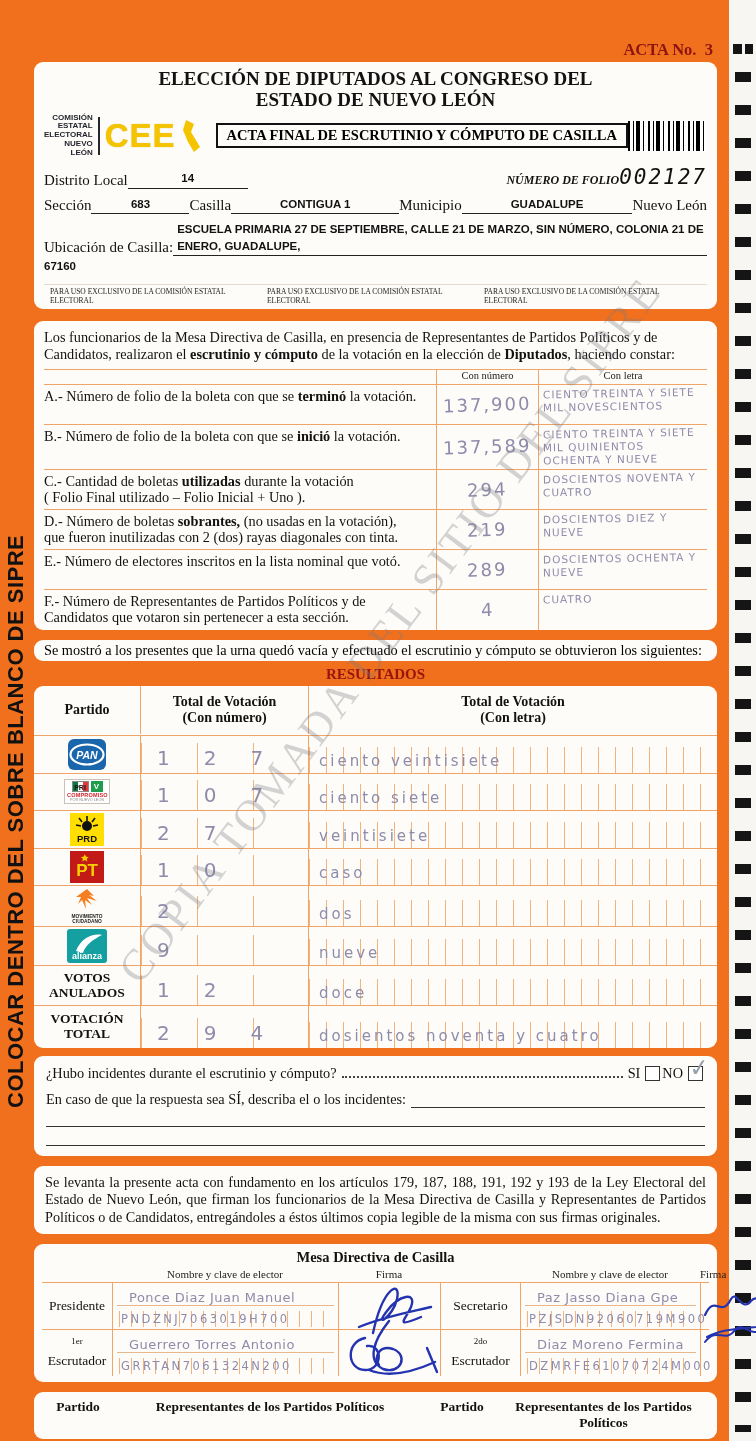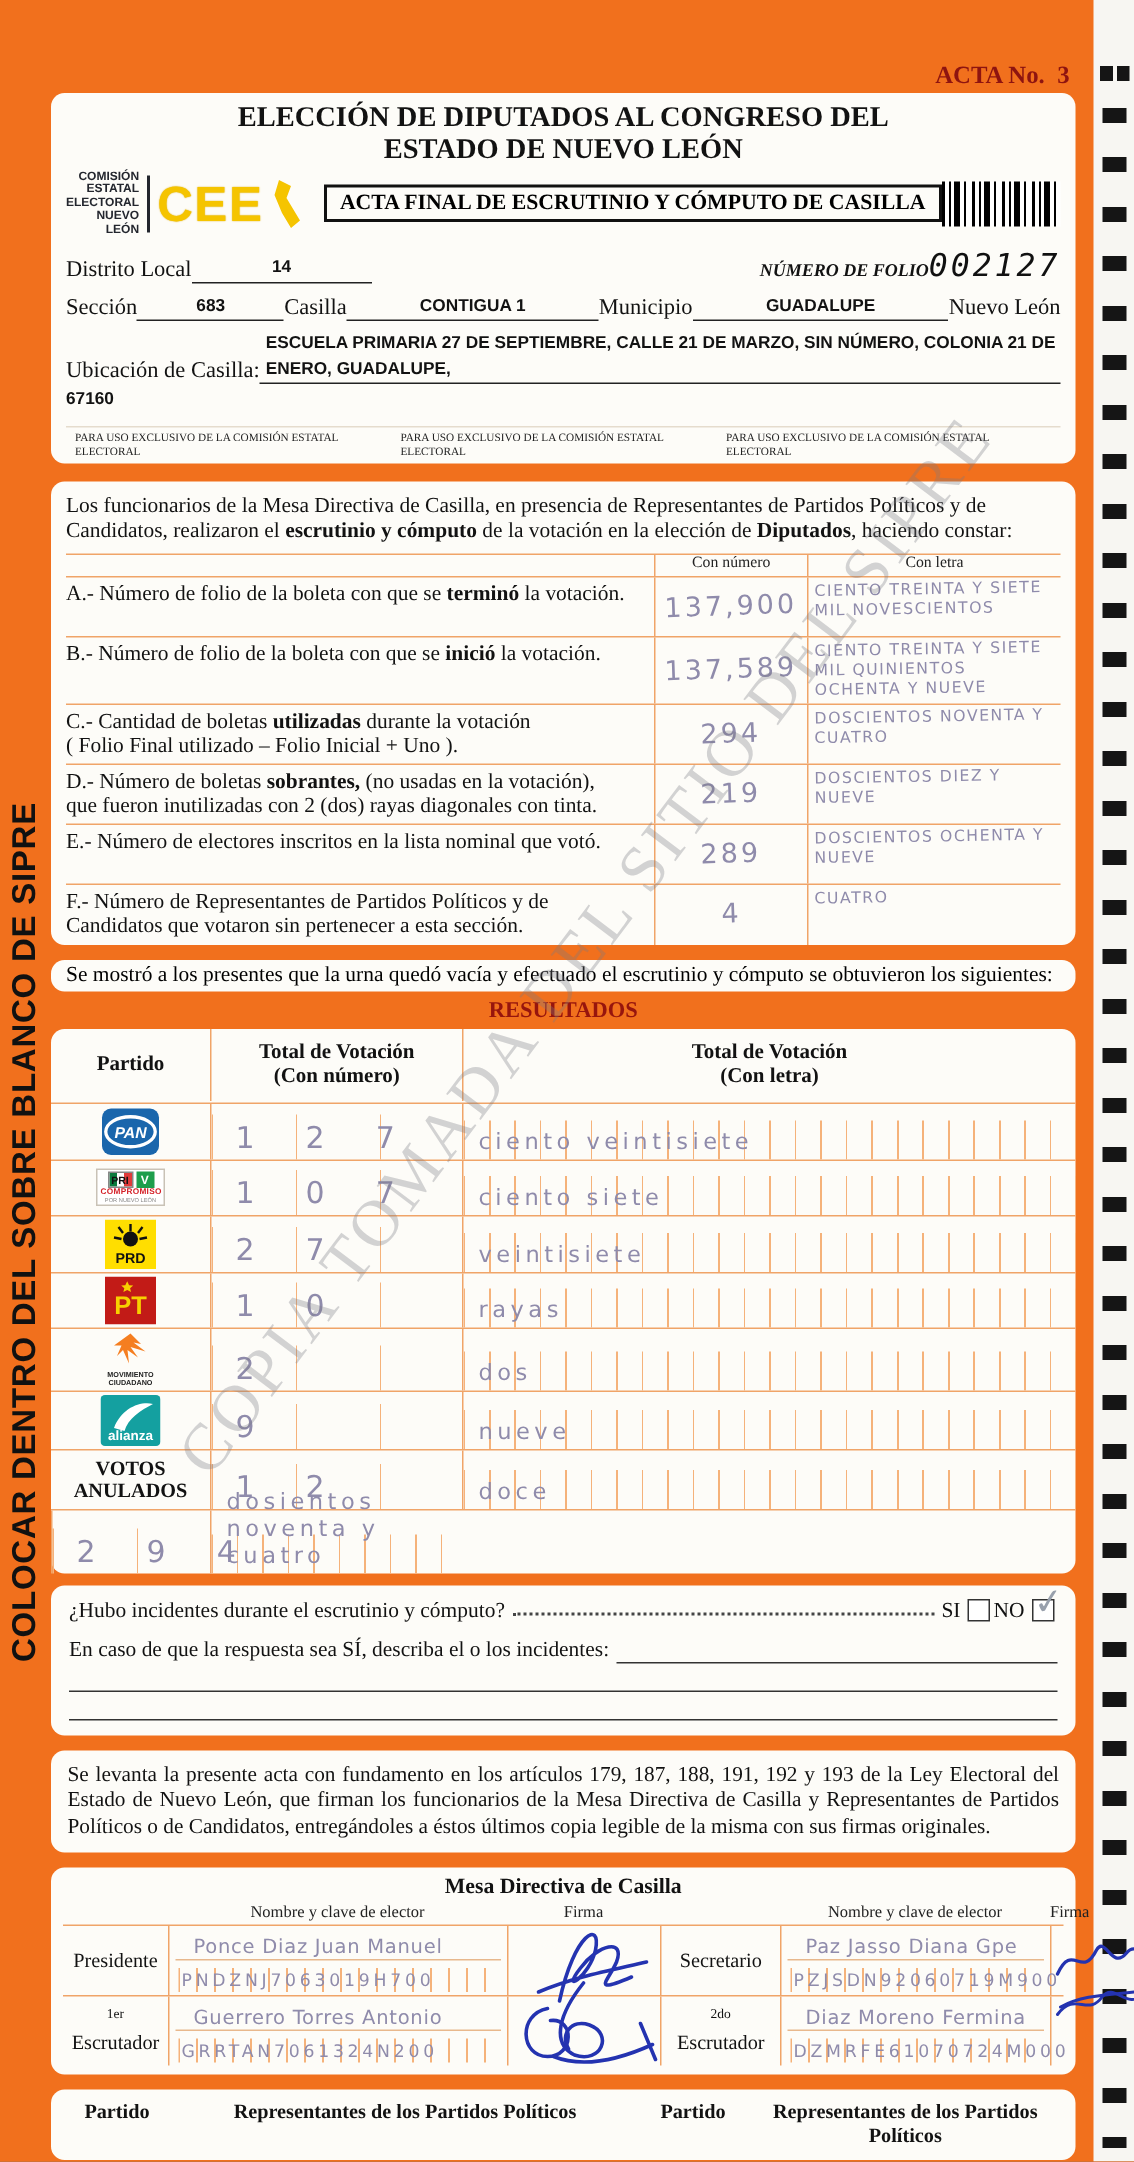--- a/index.html
+++ b/index.html
@@ -98,21 +98,21 @@
     font-weight:bold; font-size:7px; line-height:11px; color:#111; }
   .verde-mini { width:12px; height:11px; background:#1E9E4C; color:#fff; font-family:"Liberation Sans",sans-serif;
     font-weight:bold; font-size:8px; line-height:11px; }
   .compromiso { color:#D41F26; font-family:"Liberation Sans",sans-serif; font-weight:bold; font-size:5.5px; letter-spacing:.2px; }
   .por-nl { color:#8a8a8a; font-family:"Liberation Sans",sans-serif; font-size:3.8px; }
   .mc-box { text-align:center; }
   .mc-text { font-family:"Liberation Sans",sans-serif; font-weight:bold; font-size:4.8px; line-height:1.1; color:#222; }
 
   
   .inc-card { margin-top:8px; padding:9px 12px 10px 12px; font-size:14.3px; color:#121212; }
-  .inc-line1 { display:flex; align-items:flex-start; }
+  .inc-line1 { display:flex; align-items:center; }
   .leader { flex:1; border-bottom:2px dotted #444; height:11px; margin:0 5px 3px 5px; }
   .chk { display:inline-block; width:15px; height:15px; border:1.6px solid #333; margin:0 2px 0 5px; position:relative; background:#fff; }
   .chk .mark { position:absolute; left:0px; top:-13px; font-size:24px; color:#98A0AC; font-family:"DejaVu Sans",sans-serif; transform:rotate(-6deg); }
   .inc-line2 { display:flex; align-items:flex-end; margin-top:9px; }
   .inc-fill { flex:1; border-bottom:1.3px solid #333; height:12px; margin-left:5px; }
   .inc-rule { border-bottom:1.3px solid #333; height:19px; }
 
   
   .legal-card { margin-top:10px; padding:8px 11px; font-size:14.2px; line-height:1.22; text-align:justify; color:#121212; }
 
@@ -370,21 +370,21 @@
           <svg class="plogo" width="34" height="32" viewBox="0 0 34 32">
             <rect x="0" y="0" width="34" height="32" fill="#C21B17"></rect>
             <text x="17" y="25" font-family="Liberation Sans,sans-serif" font-size="17" font-weight="bold" fill="#F7D000" text-anchor="middle">PT</text>
             <path d="M21 4 l1.6 3.2 3.4.3 -2.6 2.2 .8 3.3 -3.2-1.8 -3.2 1.8 .8-3.3 -2.6-2.2 3.4-.3 Z" fill="#F7D000" transform="translate(-2,0) scale(0.8)"></path>
           </svg>
         </div>
         <div class="rc2">
             <span class="hw">10</span>
           </div>
         <div class="rc3">
-            <span class="hw">rayas</span>
+            <span class="hw">caso</span>
           </div>
       </div>
 
       <div class="res-grid res-row">
         <div class="rc1">
           <div class="mc-box">
             <svg width="30" height="22" viewBox="0 0 30 22">
               <path d="M15 1 L22 8 L17 7 L25 13 L15 10 L20 17 L13 12 L14 21 L10 12 L6 16 L9 9 L4 9 Z" fill="#F57E20"></path>
             </svg>
             <div class="mc-text"><span>MOVIMIENTO</span><br><span>CIUDADANO</span></div>
@@ -421,20 +421,24 @@
           </div>
         <div class="rc2">
             <span class="hw">12</span>
           </div>
         <div class="rc3">
             <span class="hw">doce</span>
           </div>
       </div>
 
       <div class="res-grid res-row" style="min-height:42px;">
+        <div class="rc1 vlabel">
+            <span>VOTACIÓN</span>
+            <span>TOTAL</span>
+          </div>
         <div class="rc2">
             <span class="hw">294</span>
           </div>
         <div class="rc3">
             <span class="hw">dosientos noventa y cuatro</span>
           </div>
       </div>
     </div>
 
     <div class="card inc-card">

